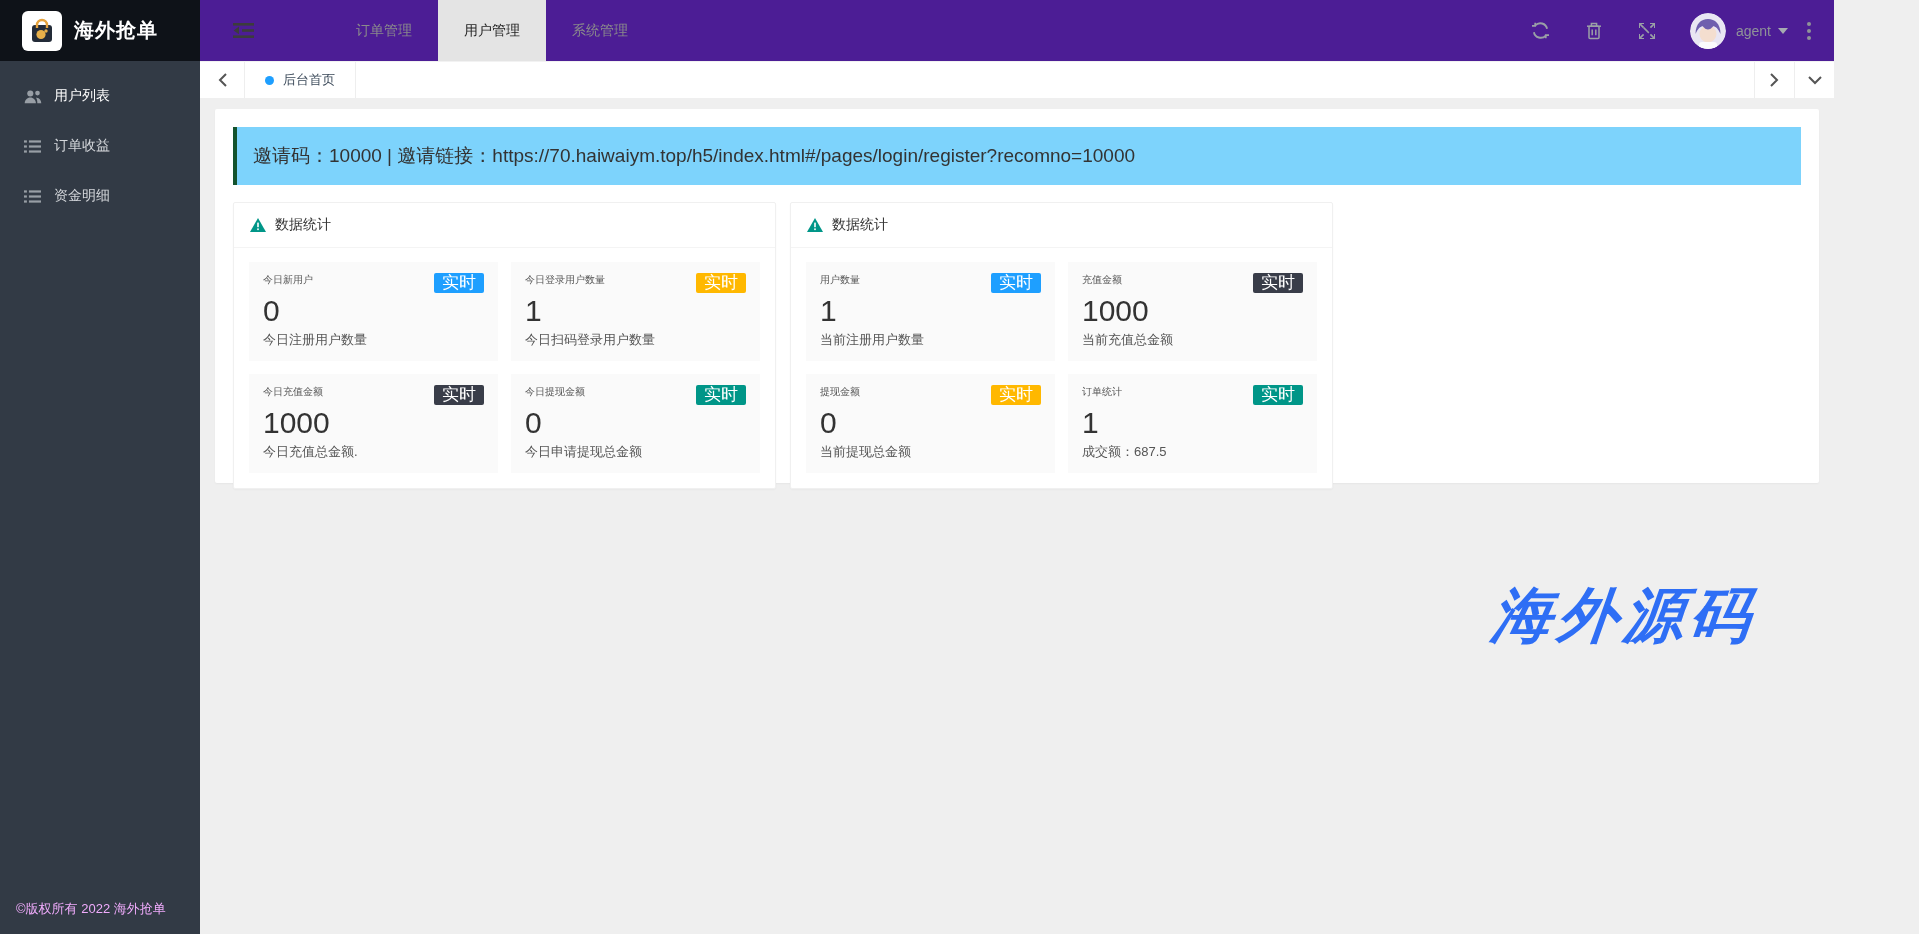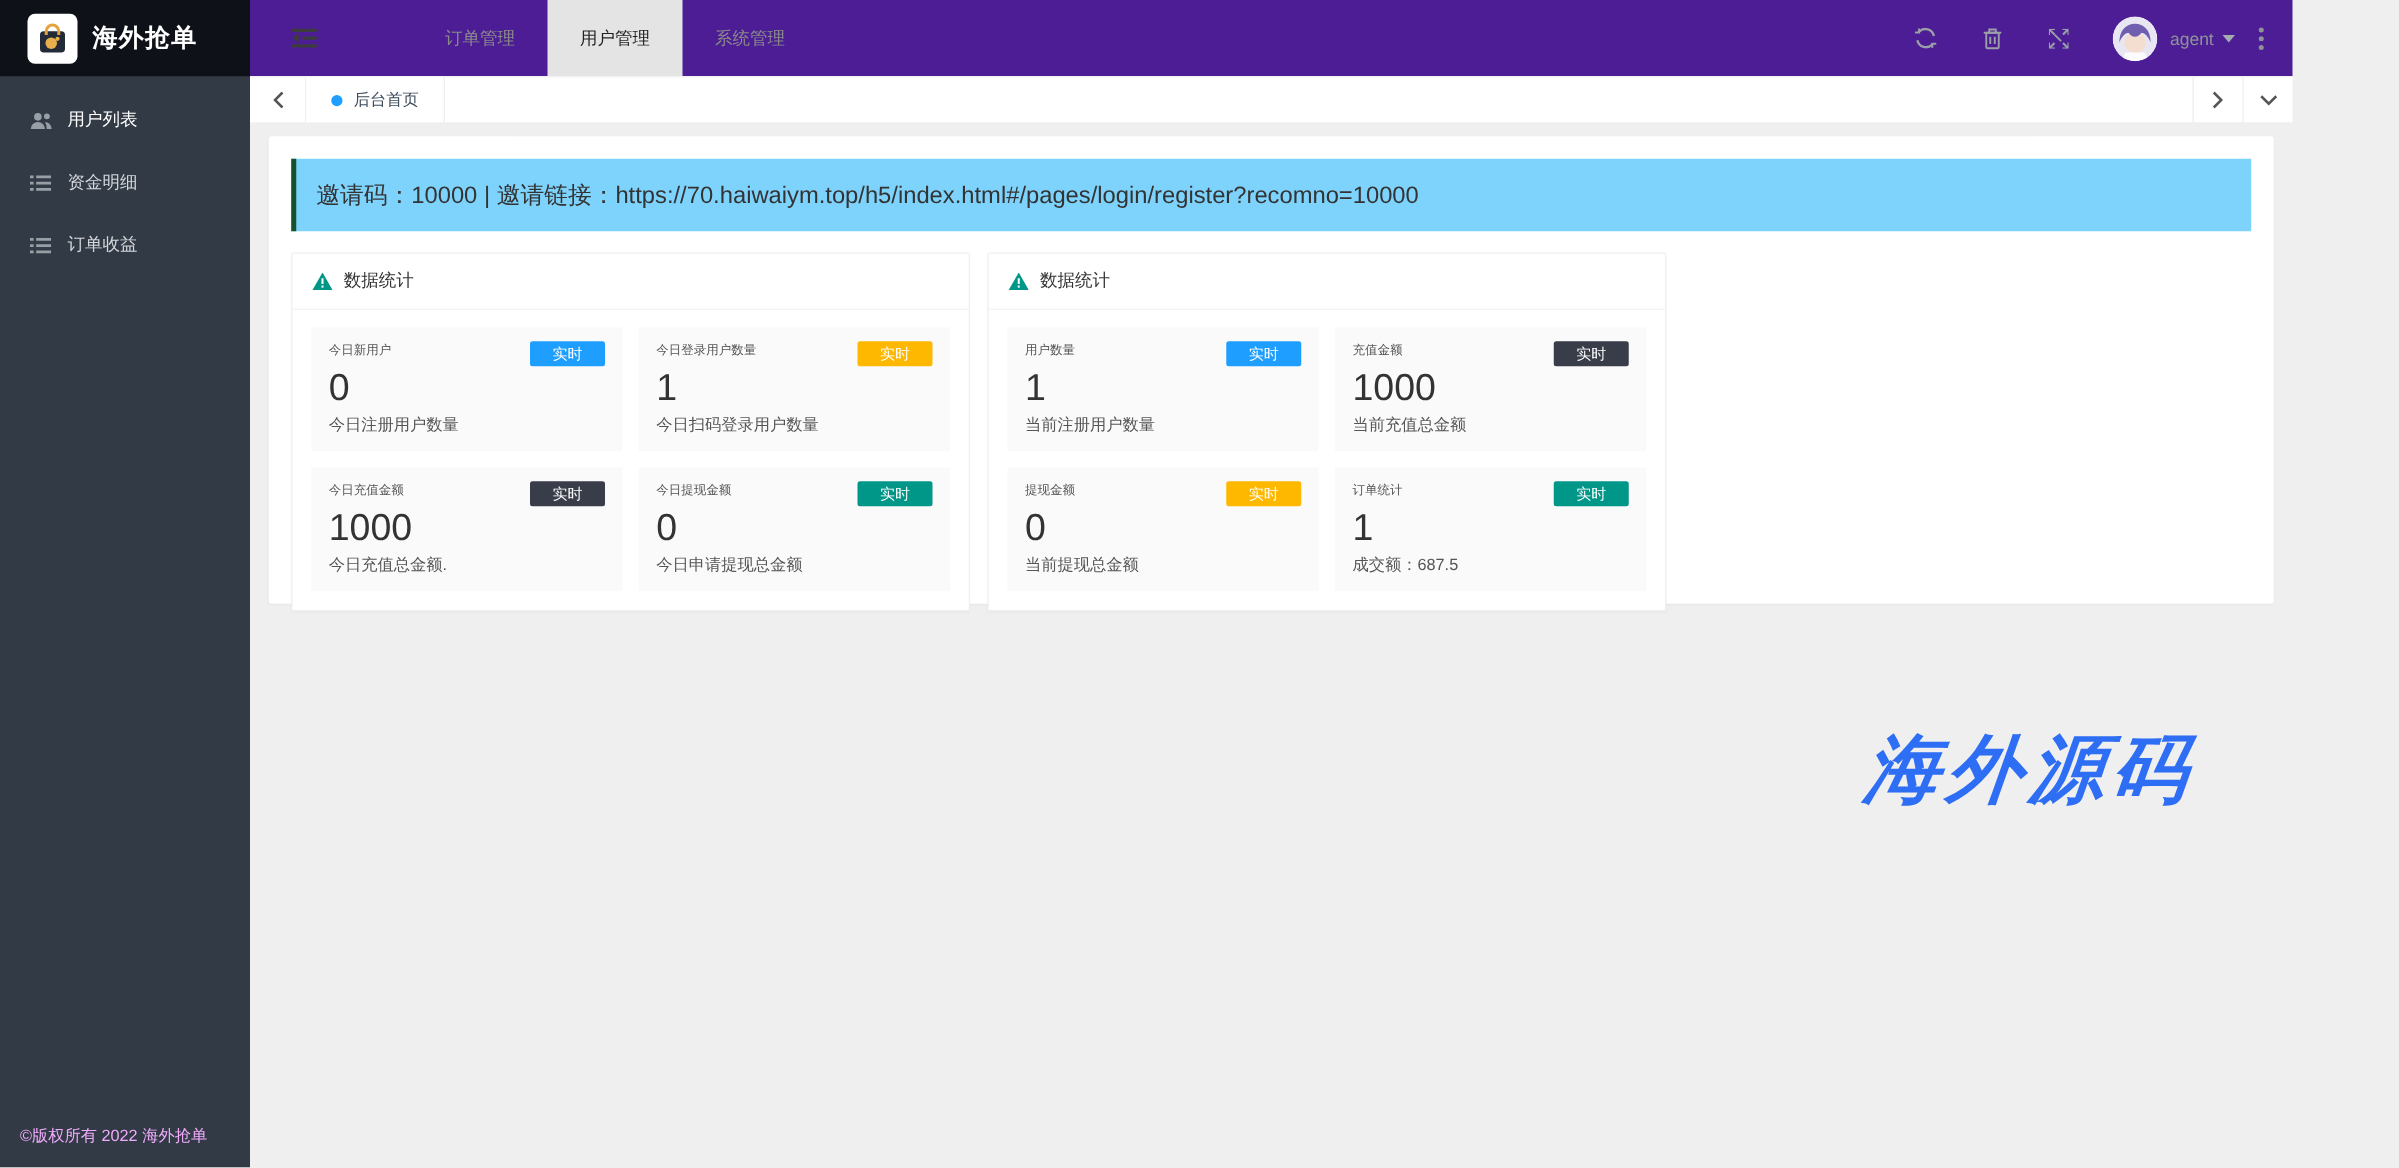--- a/index.html
+++ b/index.html
@@ -48,21 +48,21 @@
   .content { flex:1; background:#efefef; padding:11px 15px; position:relative; overflow:hidden; }
   .content-card { background:#fff; border-radius:2px; padding:18px; height:374px; box-shadow:0 1px 2px rgba(0,0,0,.04); }
   .invite-banner { background:#7dd3fc; border-left:4px solid #14532d; padding:16px 16px; font-size:19px; color:#333; }
   .panels { display:flex; gap:14px; margin-top:17px; }
   .panel { width:543px; background:#fff; border:1px solid #f0f0f0; border-radius:2px; box-shadow:0 1px 2px rgba(0,0,0,.03); }
   .panel-header { height:45px; display:flex; align-items:center; gap:9px; padding:0 16px; font-size:14px; color:#333; border-bottom:1px solid #f4f4f4; }
   .cards { display:grid; grid-template-columns:1fr 1fr; gap:13px; padding:14px 15px 15px; }
   .stat-card { background:#fafafa; padding:11px 14px 12px; min-height:91px; }
   .sc-top { display:flex; justify-content:space-between; align-items:flex-start; }
   .sc-label { font-size:10px; color:#555; }
-  .sc-badge { font-size:12px; color:#fff; padding:2px 18px; border-radius:2px; line-height:16px; }
+  .sc-badge { font-size:17px; color:#fff; padding:2px 8px; border-radius:2px; line-height:16px; }
   .sc-value { font-size:30px; color:#333; line-height:34px; margin-top:1px; }
   .sc-sub { font-size:13px; color:#555; margin-top:3px; }
 
   
   .watermark { position:absolute; left:1292px; top:478px; font-family:"DejaVu Serif","Liberation Serif",serif; font-style:italic; font-weight:bold; font-size:60px; letter-spacing:6px; transform:skewX(-6deg); user-select:none; }
 </style>
 </head>
 <body>
 
 <div class="app">
@@ -95,34 +95,34 @@
         <span class="mi-icon">
           <svg width="17" height="15" viewBox="0 0 20 16" fill="#aab0b6">
             <rect y="0.8" width="3.4" height="2.6"></rect>
               <rect x="5.8" y="0.8" width="14.2" height="2.6"></rect>
             <rect y="6.7" width="3.4" height="2.6"></rect>
               <rect x="5.8" y="6.7" width="14.2" height="2.6"></rect>
             <rect y="12.6" width="3.4" height="2.6"></rect>
               <rect x="5.8" y="12.6" width="14.2" height="2.6"></rect>
           </svg>
         </span>
-        <span>资金明细</span>
+        <span>订单收益</span>
       </div>
       <div class="menu-item">
         <span class="mi-icon">
           <svg width="17" height="15" viewBox="0 0 20 16" fill="#aab0b6">
             <rect y="0.8" width="3.4" height="2.6"></rect>
               <rect x="5.8" y="0.8" width="14.2" height="2.6"></rect>
             <rect y="6.7" width="3.4" height="2.6"></rect>
               <rect x="5.8" y="6.7" width="14.2" height="2.6"></rect>
             <rect y="12.6" width="3.4" height="2.6"></rect>
               <rect x="5.8" y="12.6" width="14.2" height="2.6"></rect>
           </svg>
         </span>
-        <span>订单收益</span>
+        <span>资金明细</span>
       </div>
     </nav>
     <div class="copyright">©版权所有 2022 海外抢单</div>
   </aside>
 
   <div class="main">
 
     <header class="topbar">
       <div class="collapse-btn">
         <svg width="21" height="17" viewBox="0 0 21 17">

